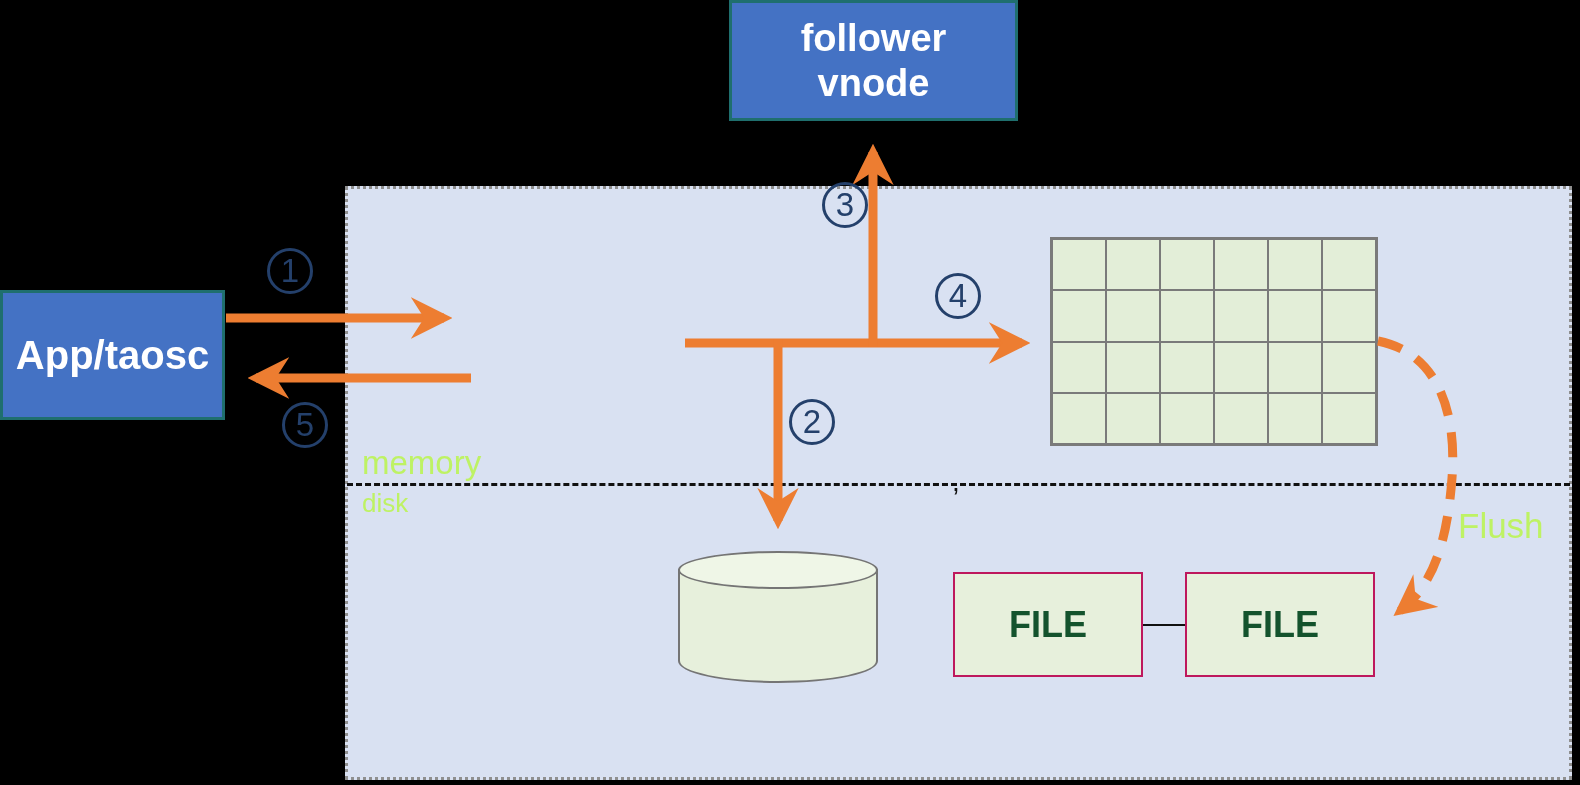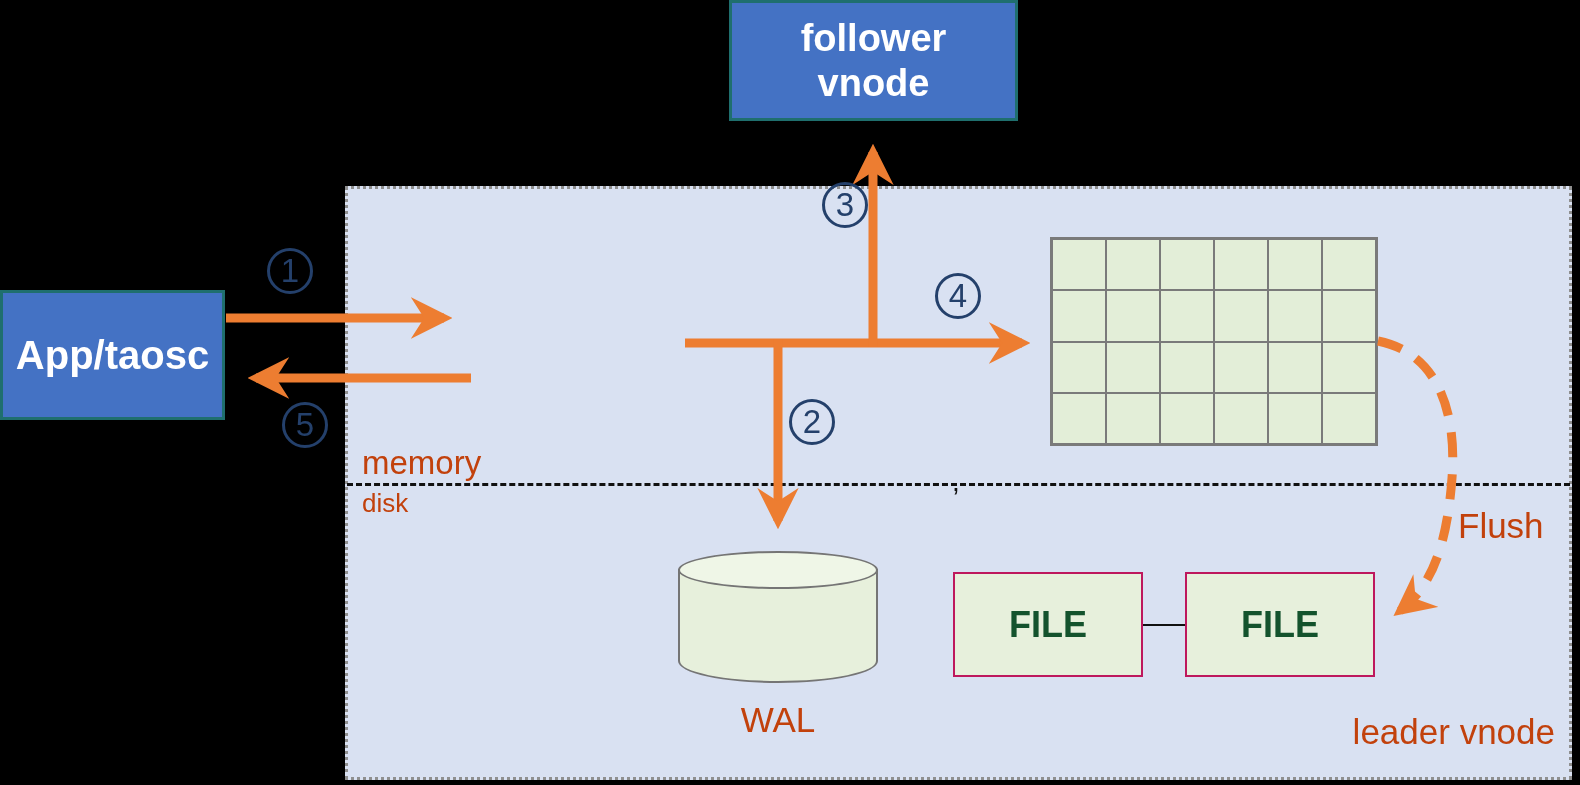--- a/index.html
+++ b/index.html
@@ -123,21 +123,21 @@
   }
   #divider-mark {
     position: absolute;
     left: 952px; top: 466px;
     font-size: 28px; color: #111;
     z-index: 3;
   }
   
   .lbl {
     position: absolute;
-    color: #c2410c;
+    color: #bef264;
     z-index: 5;
   }
   #memory-label { left: 362px; top: 444px; font-size: 33px; }
   #disk-label   { left: 362px; top: 488px; font-size: 26px; }
   #wal-label    { left: 678px; top: 700px; width: 200px; text-align: center; font-size: 35px; }
   #flush-label  { left: 1458px; top: 506px; font-size: 35px; }
   #leader-label { left: 1255px; top: 712px; width: 300px; text-align: right; font-size: 35px; }
   
   .step {
     position: absolute;
@@ -206,34 +206,32 @@
       <div class="cell"></div>
       <div class="cell"></div>
       <div class="cell"></div>
       <div class="cell"></div>
     </div>
 
   <div id="wal-cylinder">
     <div class="wal-body"></div>
     <div class="wal-top"></div>
   </div>
-  <div id="wal-label" class="lbl">WAL</div>
 
   <div class="filebox" id="file-left">
     <span>FILE</span>
   </div>
   <div id="file-connector"></div>
   <div class="filebox" id="file-right">
     <span>FILE</span>
   </div>
 
   <div id="memory-label" class="lbl">memory</div>
   <div id="disk-label" class="lbl">disk</div>
   <div id="flush-label" class="lbl">Flush</div>
-  <div id="leader-label" class="lbl">leader vnode</div>
 
   <svg id="arrow-layer" viewBox="0 0 1580 785" xmlns="http://www.w3.org/2000/svg">
     <defs>
       <marker id="ah" viewBox="0 0 10 10" refX="8" refY="5" markerWidth="4.6" markerHeight="4.6" orient="auto-start-reverse">
         <path d="M0,0 L10,5 L0,10 L3.2,5 Z" fill="#ED7D31"></path>
       </marker>
     </defs>
 
     <path d="M226,318 L444,318" stroke="#ED7D31" stroke-width="9" fill="none" marker-end="url(#ah)"></path>
 

